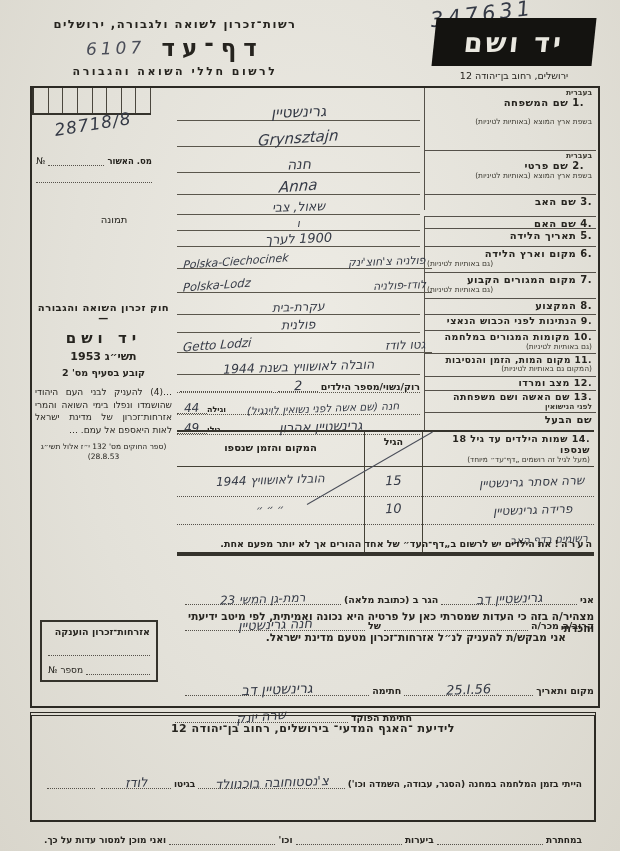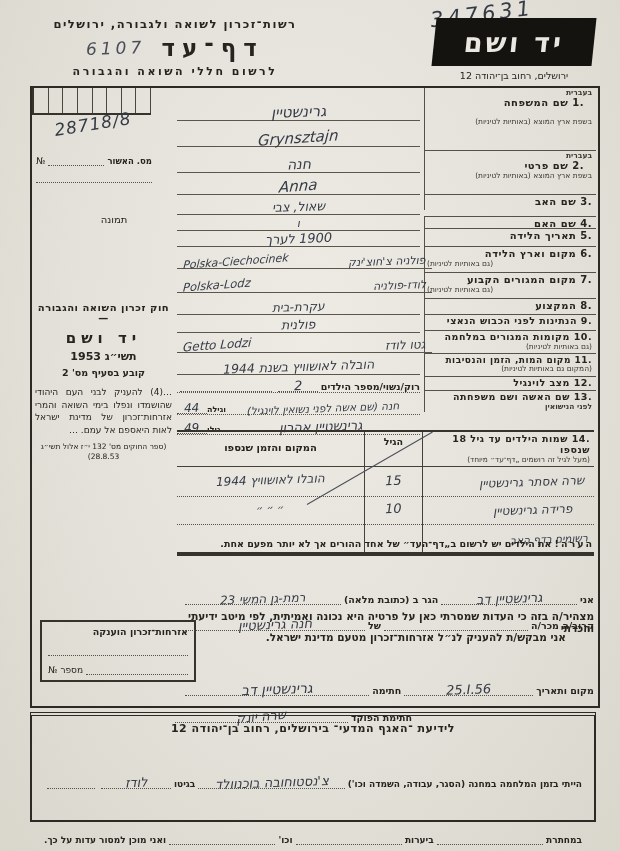--- a/index.html
+++ b/index.html
@@ -100,21 +100,21 @@
 
     <div class="abs" style="left:3px; top:214px; width:137px; text-align:center;">
       <div class="b printed" style="font-size:10px; letter-spacing:.5px;">חוק זכרון השואה והגבורה —</div>
       <div class="b printed" style="font-size:15px; letter-spacing:5px; margin-top:5px;">יד ושם</div>
       <div class="b printed" style="font-size:11px; margin-top:3px;">תשי״ג 1953</div>
       <div class="b printed" style="font-size:9.5px; margin-top:4px;">קובע בסעיף מס' 2</div>
       <div class="printed" style="font-size:9px; line-height:1.4; text-align:justify; margin-top:8px;">…(4) להעניק לבני העם היהודי שהושמדו ונפלו בימי השואה והמרי אזרחות־זכרון של מדינת ישראל לאות היאספם אל עמם. …</div>
       <div class="printed" style="font-size:7.5px; line-height:1.3; margin-top:6px;">(ספר החוקים מס' 132 י״ז אלול תשי״ג 28.8.53)</div>
     </div>
 
-    <div class="abs" style="left:8px; top:532px; width:156px; height:62px; border:2px solid #35332c; padding:4px 6px; box-sizing:border-box;">
+    <div class="abs" style="left:8px; top:532px; width:118px; height:62px; border:2px solid #35332c; padding:4px 6px; box-sizing:border-box;">
       <div class="b printed" style="font-size:9.5px; text-align:right;">אזרחות־זכרון הוענקה</div>
       <div class="dotline" style="margin-top:6px;"></div>
       <div class="row-flex" style="margin-top:8px; align-items:flex-end;">
         <span class="dseg" style="flex:1; height:10px;"></span>
         <span class="printed" style="font-size:9px; margin:0 3px;">מספר</span>
         <span class="printed" style="font-size:9px;">№</span>
       </div>
     </div>
 
     <div class="fcell first" style="top:0; height:62px;">
@@ -152,25 +152,28 @@
     </div>
     <div class="fcell" style="top:242px; height:23px;">
       <div class="flabel" style="font-size:9.5px;"><span class="fnum">10.</span> <span>מקומות המגורים במלחמה</span></div>
       <div class="fsub2">(גם באותיות לטיניות)</div>
     </div>
     <div class="fcell" style="top:265px; height:23px;">
       <div class="flabel" style="font-size:9px;"><span class="fnum">11.</span> <span>מקום המות, הזמן והנסיבות</span></div>
       <div class="fsub2">(המקום גם באותיות לטיניות)</div>
     </div>
     <div class="fcell" style="top:288px; height:14px;">
-      <div class="flabel" style="font-size:9.5px;"><span class="fnum">12.</span> <span>מצב לוינגיל</span></div>
+      <div class="flabel" style="font-size:9.5px;"><span class="fnum">12.</span> <span>מצב ומרדו</span></div>
     </div>
     <div class="fcell" style="top:302px; height:22px;">
       <div class="flabel" style="font-size:9.5px;"><span class="fnum">13.</span> <span>שם האשה ושם משפחתה</span></div>
       <div class="fsub">לפני הנישואין</div>
+    </div>
+    <div class="fcell" style="top:324px; height:18px;">
+      <div class="flabel">שם הבעל</div>
     </div>
 
     <div class="wline" style="top:14px;">
       <span class="hw" style="font-size:15px;">גרינשטיין</span>
     </div>
     <div class="wline" style="top:40px;">
       <span class="hw hw-lt" style="font-size:15px;">Grynsztajn</span>
     </div>
     <div class="wline" style="top:66px;">
       <span class="hw" style="font-size:14px;">חנה</span>

